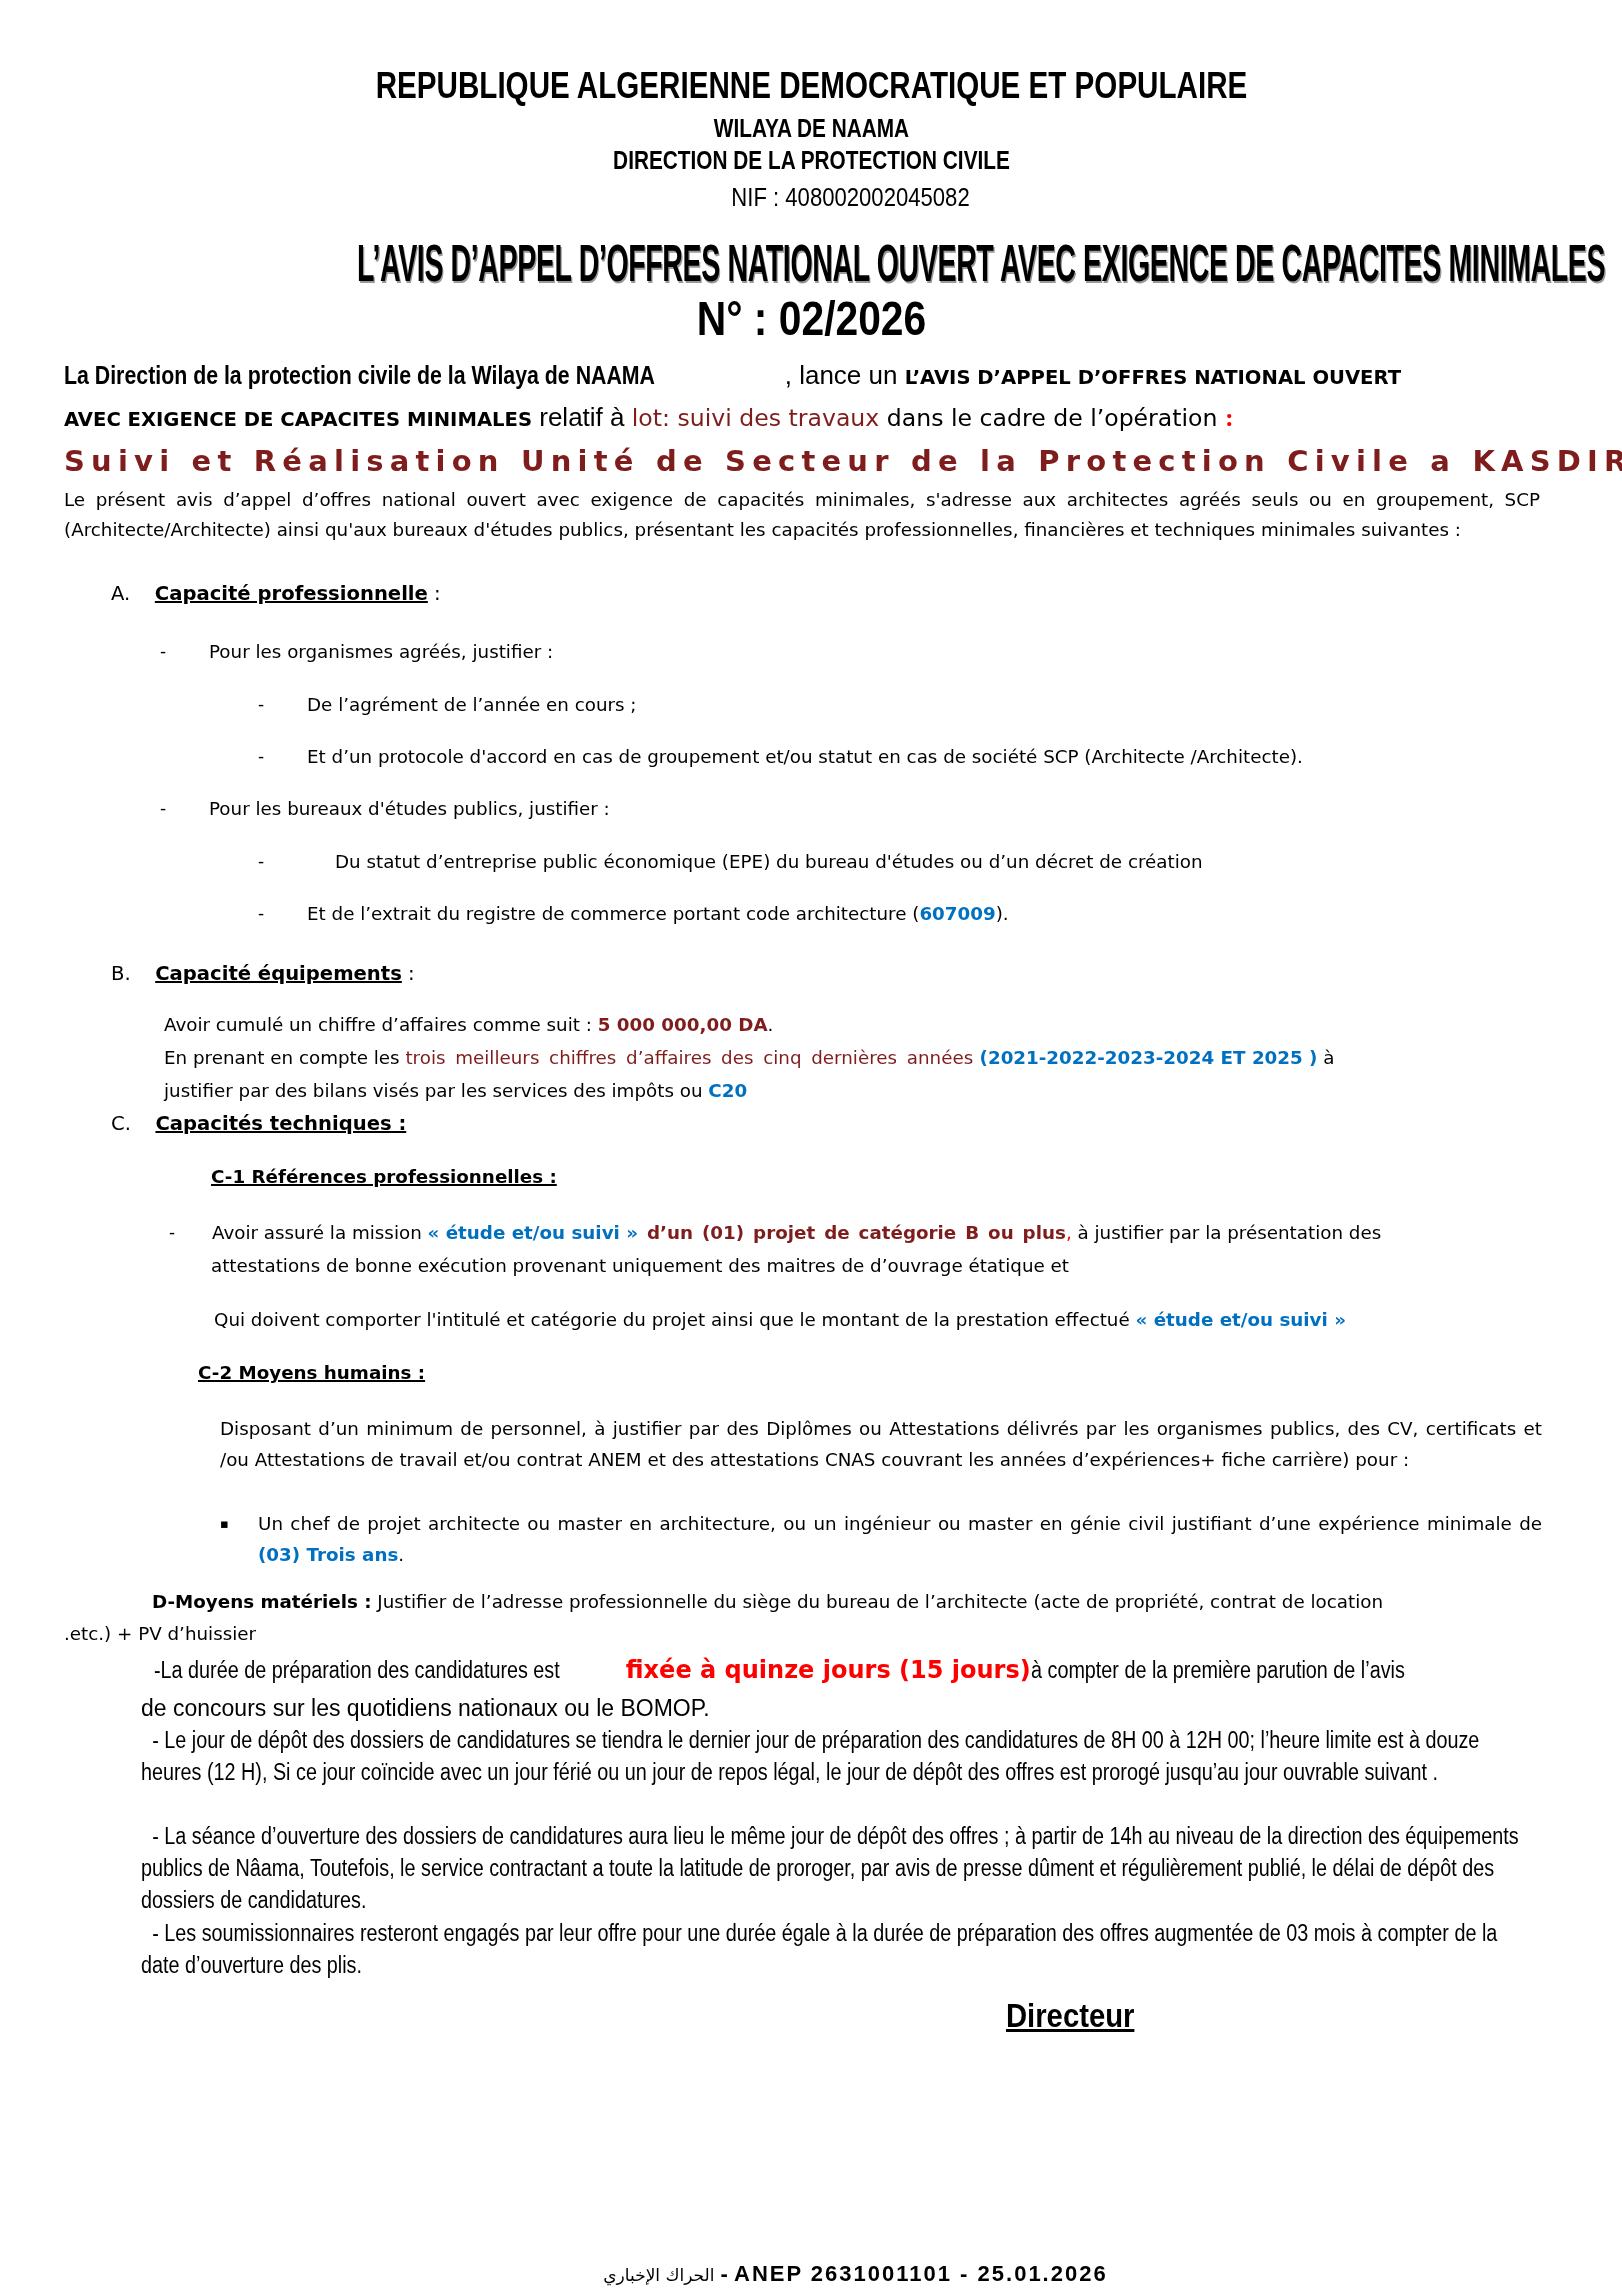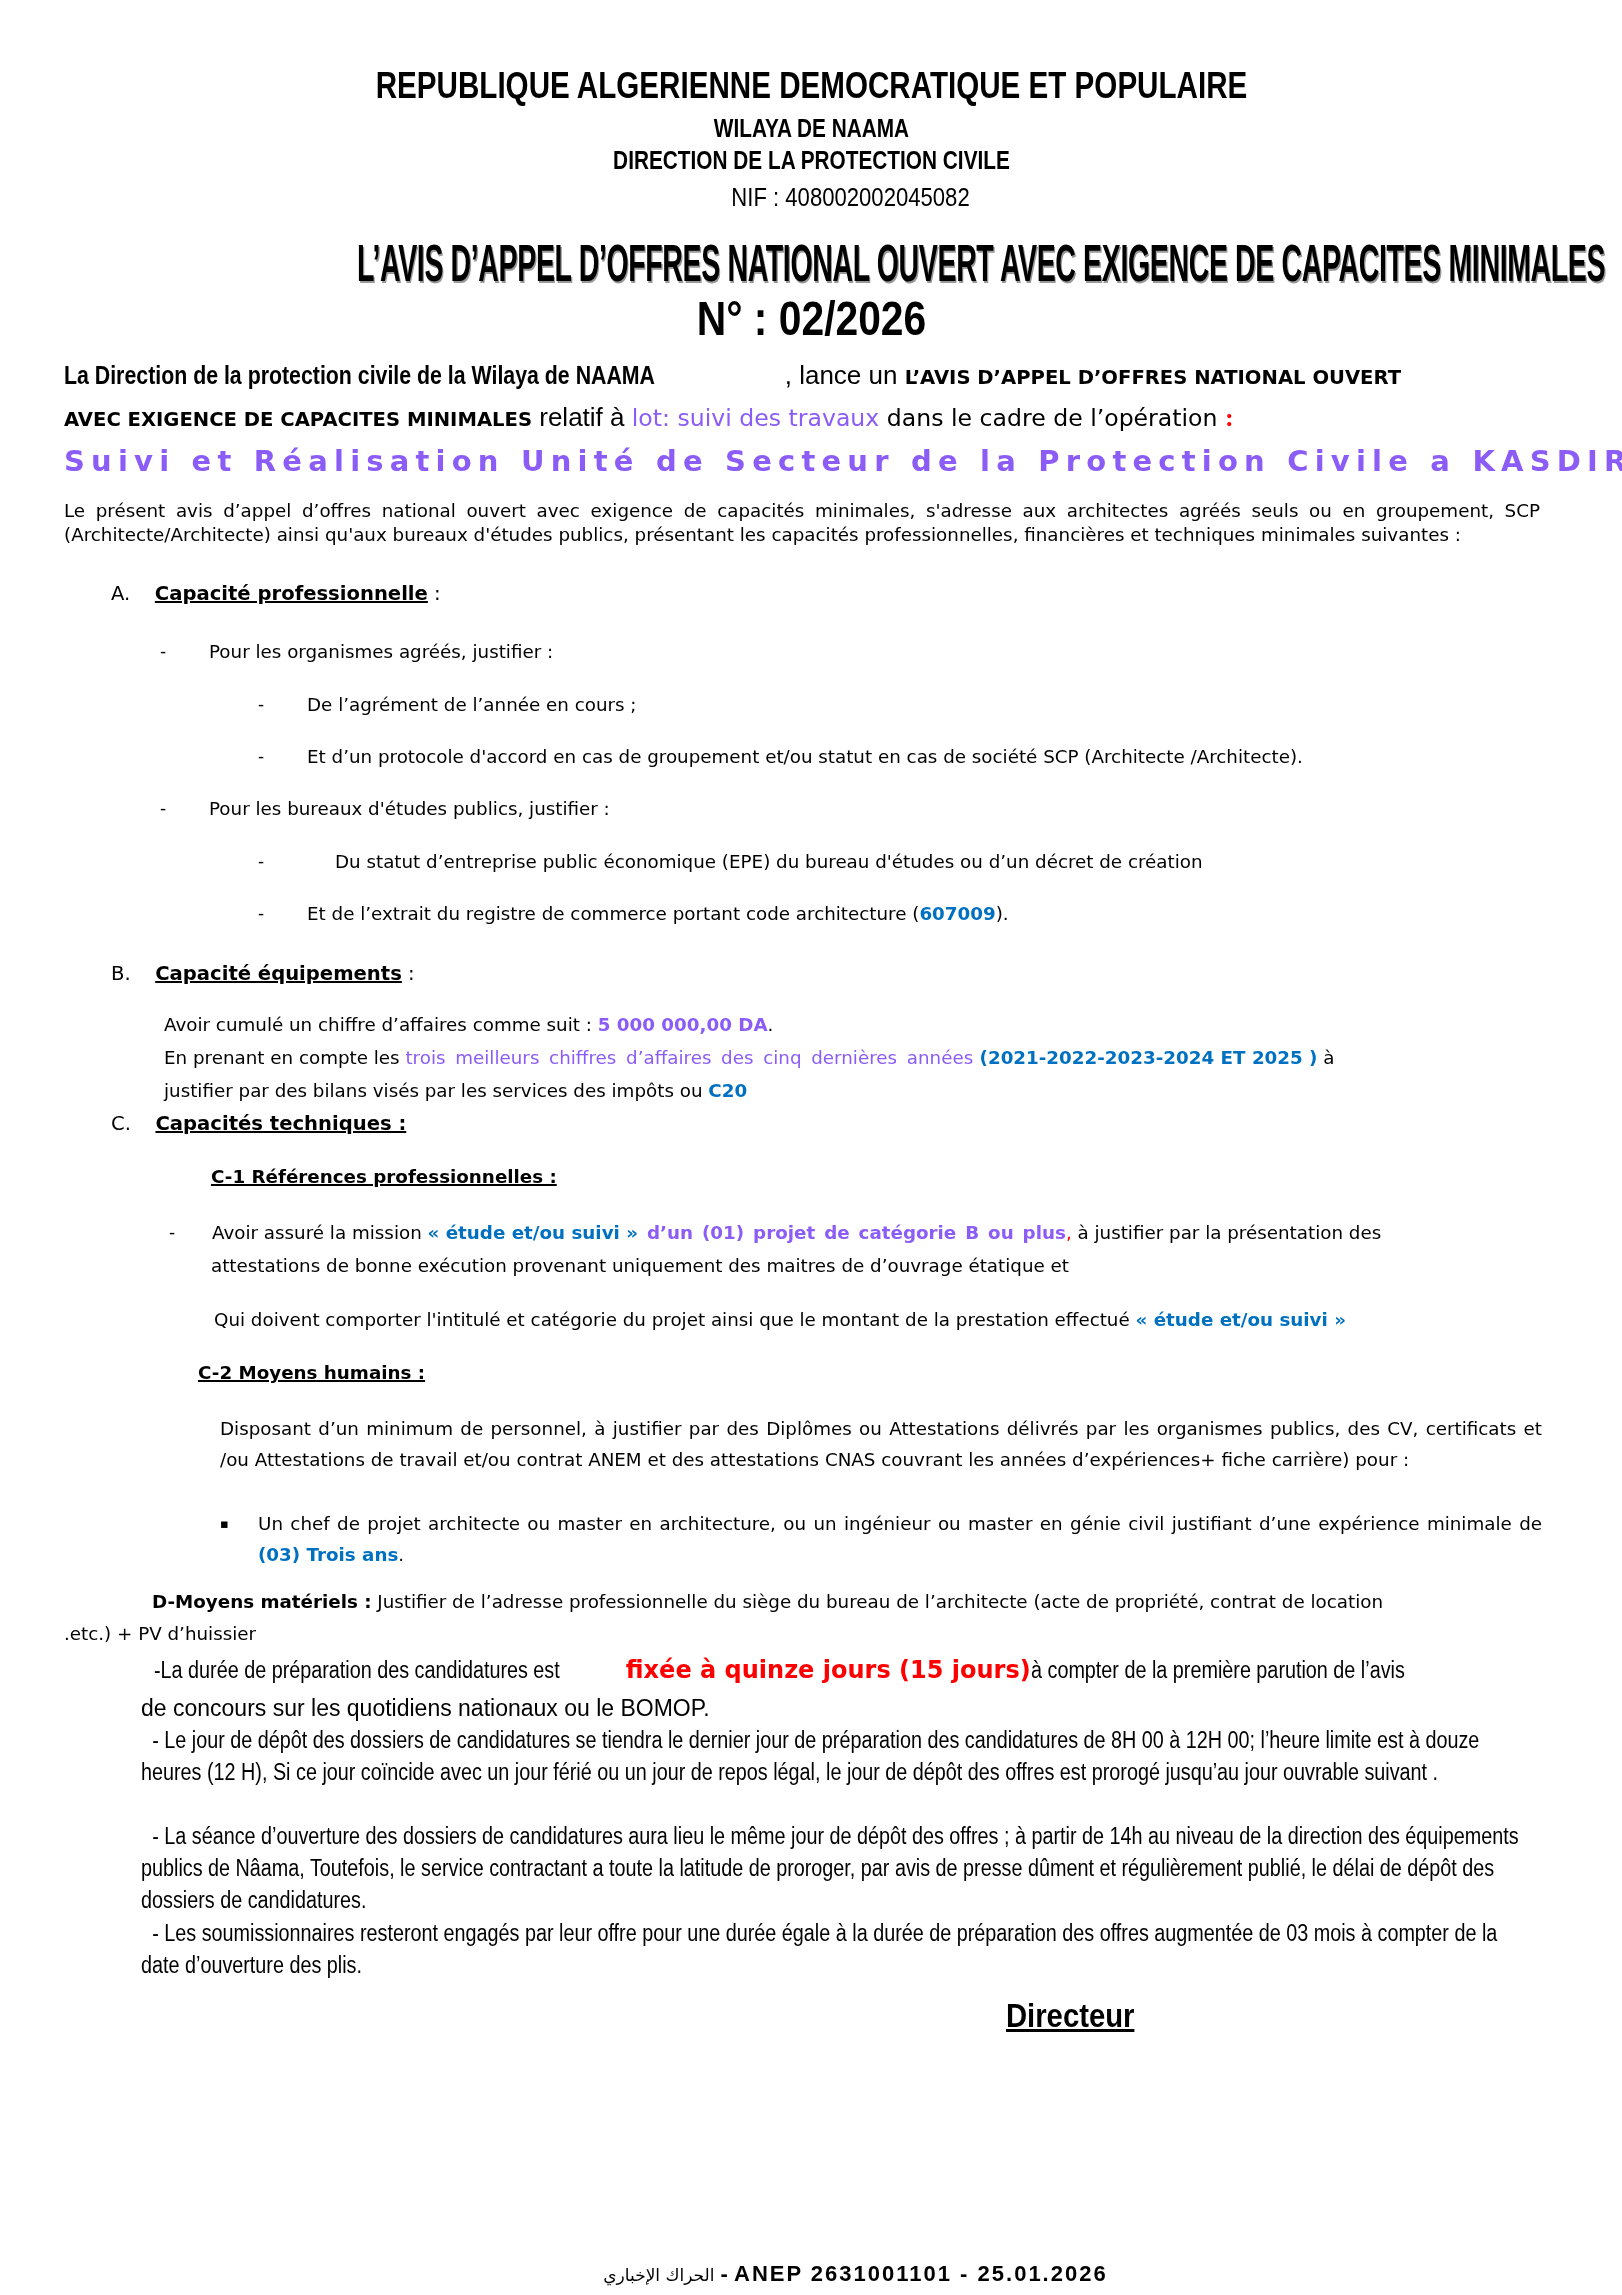--- a/index.html
+++ b/index.html
@@ -7,31 +7,31 @@
   .abs { position:absolute; }
   .center { left:0; width:1623px; text-align:center; }
   .cond { font-family:"Liberation Sans", sans-serif; font-weight:bold; transform-origin:center top; }
   .hdr1 { top:65px; font-size:37px; transform:scaleX(0.80); }
   .hdr2 { top:113px; font-size:26px; transform:scaleX(0.80); }
   .hdr3 { top:145px; font-size:26px; transform:scaleX(0.80); }
   .hdr4 { top:182px; font-size:26px; font-weight:normal; transform:scaleX(0.85); left:39px; }
   .title { top:234px; font-size:51px; font-family:"Liberation Sans", sans-serif; font-weight:900;
            transform:scaleX(0.56); letter-spacing:-0.7px; text-shadow:2px 2px 0 #999; white-space:nowrap; }
   .num { top:291px; font-size:48px; transform:scaleX(0.85); }
-  .blue { color:#8b5cf6; }
+  .blue { color:#7f1d1d; }
   .dblue { color:#0070C0; }
   .red { color:#FF0000; }
   .comic { font-family:"DejaVu Sans", sans-serif; }
   .intro1 { top:360px; left:64px; width:1505px; font-size:26px; white-space:nowrap; }
   .intro1 .b { font-family:"Liberation Sans", sans-serif; font-weight:bold; display:inline-block; }
   .intro1 .n { font-family:"Liberation Sans", sans-serif; }
   .intro1 .caps { font-family:"DejaVu Sans", sans-serif; font-weight:bold; font-size:19.6px; }
   .intro2 { top:402px; left:64px; font-size:26px; white-space:nowrap; }
   .intro3 { top:444px; left:64px; font-size:29px; white-space:nowrap; letter-spacing:6.2px; font-family:"DejaVu Sans", sans-serif; font-weight:bold; }
-  .para { top:499px; left:64px; width:1476px; font-family:"DejaVu Sans", sans-serif; font-size:18.3px; line-height:24px; text-align:justify; }
+  .para { top:485px; left:64px; width:1476px; font-family:"DejaVu Sans", sans-serif; font-size:18.3px; line-height:30px; text-align:justify; }
   .sec { font-family:"DejaVu Sans", sans-serif; font-size:19.6px; }
   .sec .u { font-weight:bold; text-decoration:underline; text-decoration-thickness:2px; }
   .item { font-family:"DejaVu Sans", sans-serif; font-size:18.3px; white-space:nowrap; }
   .dash { position:absolute; font-size:17px; }
   .times { font-family:"Liberation Sans", sans-serif; font-size:23px; line-height:32px; }
   .cond-n { transform:scaleX(0.86); transform-origin:left top; }
   .dir { top:1996px; left:1006px; font-family:"Liberation Sans", sans-serif; font-weight:bold; font-size:34px; text-decoration:underline; text-decoration-thickness:2.6px; transform:scaleX(0.86); transform-origin:left top; }
   .footer { top:2261px; left:0; width:1623px; text-align:center; font-family:"Liberation Sans", sans-serif; font-weight:bold; font-size:22px; letter-spacing:2px;padding-left:44px; }
   .footer .ar { font-weight:normal; font-family:"DejaVu Sans", sans-serif; font-size:17px; letter-spacing:0; }
 </style>

